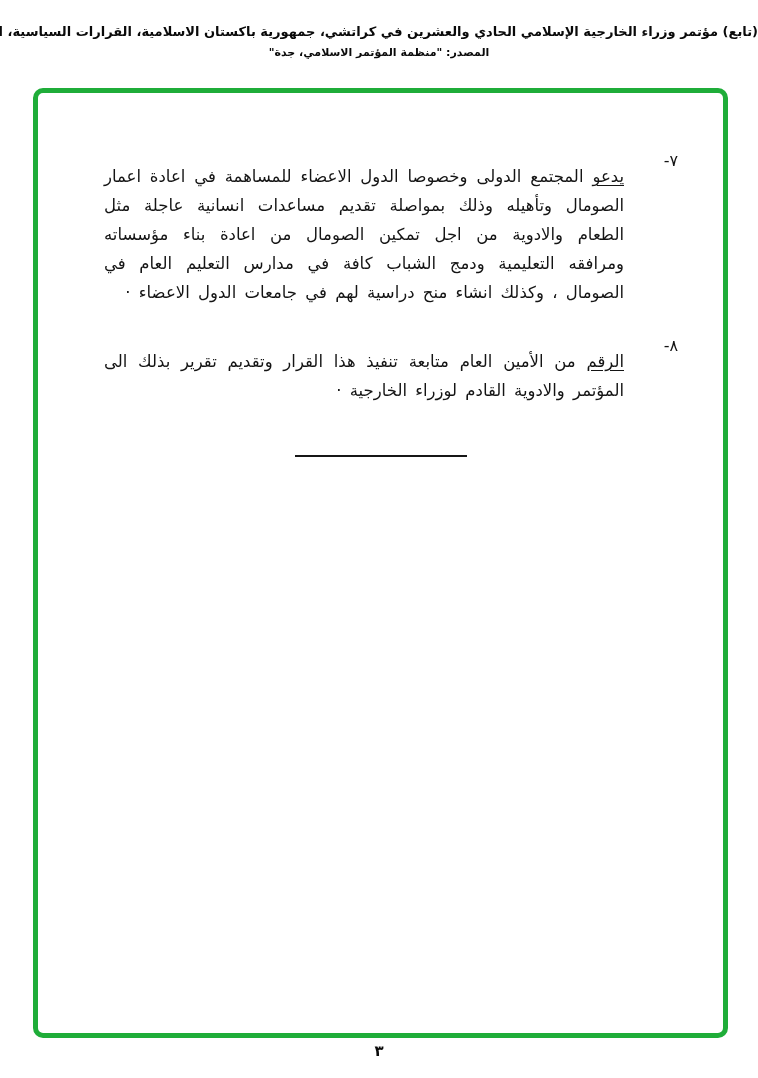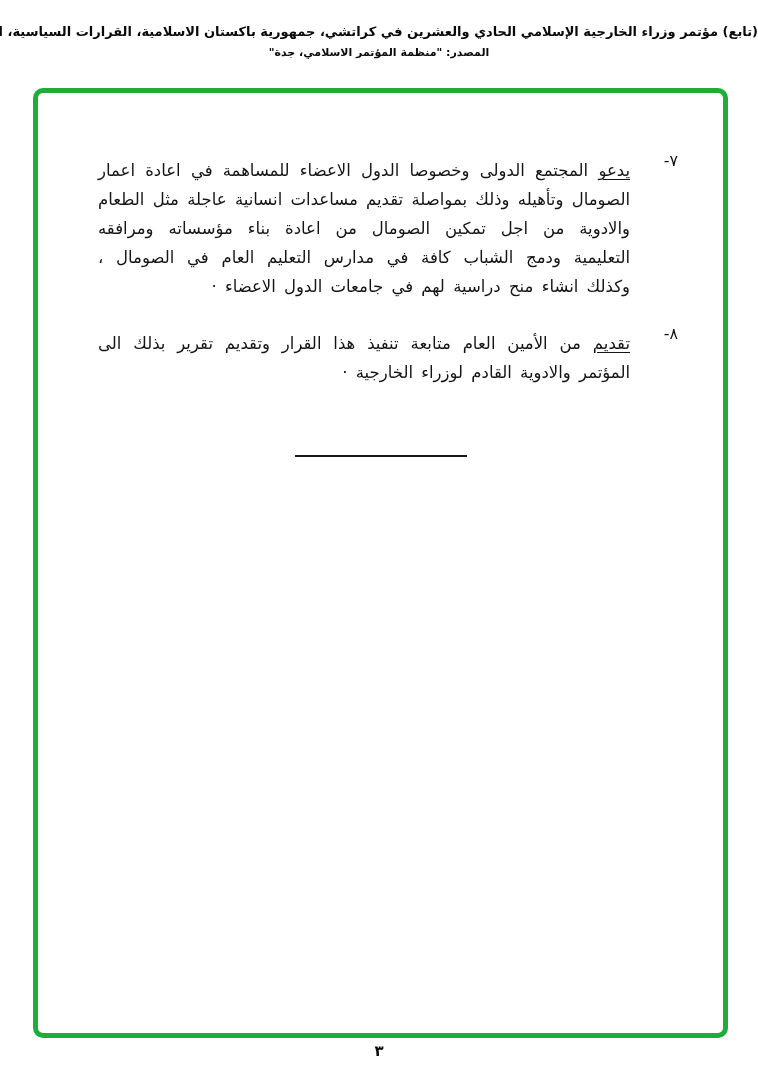--- a/index.html
+++ b/index.html
@@ -60,21 +60,21 @@
   .item-num {
     flex: 0 0 38px;
     width: 38px;
     font-size: 16px;
     line-height: 29px;
     color: #141414;
     white-space: nowrap;
   }
   .item-text {
     flex: 1 1 auto;
-    margin: 10px;
+    margin: 16px;
     font-size: 16.5px;
     line-height: 29px;
     text-align: justify;
     word-spacing: 3px;
     color: #141414;
   }
   .lead-word {
     text-decoration: underline;
     text-underline-offset: 3px;
   }
@@ -112,21 +112,21 @@
   <div class="frame" style="border-color: rgb(31, 173, 57);">
     <div class="items">
 
       <div class="item">
         <span class="item-num">٧-</span>
         <p class="item-text"><span class="lead-word">يدعو</span> <span>المجتمع الدولى وخصوصا الدول الاعضاء للمساهمة في اعادة اعمار الصومال وتأهيله وذلك بمواصلة تقديم مساعدات انسانية عاجلة مثل الطعام والادوية من اجل تمكين الصومال من اعادة بناء مؤسساته ومرافقه التعليمية ودمج الشباب كافة في مدارس التعليم العام في الصومال ، وكذلك انشاء منح دراسية لهم في جامعات الدول الاعضاء ·</span></p>
       </div>
 
       <div class="item">
         <span class="item-num">٨-</span>
-        <p class="item-text"><span class="lead-word">تقديم</span> <span>من الأمين العام متابعة تنفيذ هذا القرار وتقديم تقرير بذلك الى المؤتمر والادوية القادم لوزراء الخارجية ·</span></p>
+        <p class="item-text"><span class="lead-word">الرقم</span> <span>من الأمين العام متابعة تنفيذ هذا القرار وتقديم تقرير بذلك الى المؤتمر والادوية القادم لوزراء الخارجية ·</span></p>
       </div>
 
     </div>
 
     <div class="divider"></div>
   </div>
 
   <div class="pagenum">٣</div>
 
 </div>

